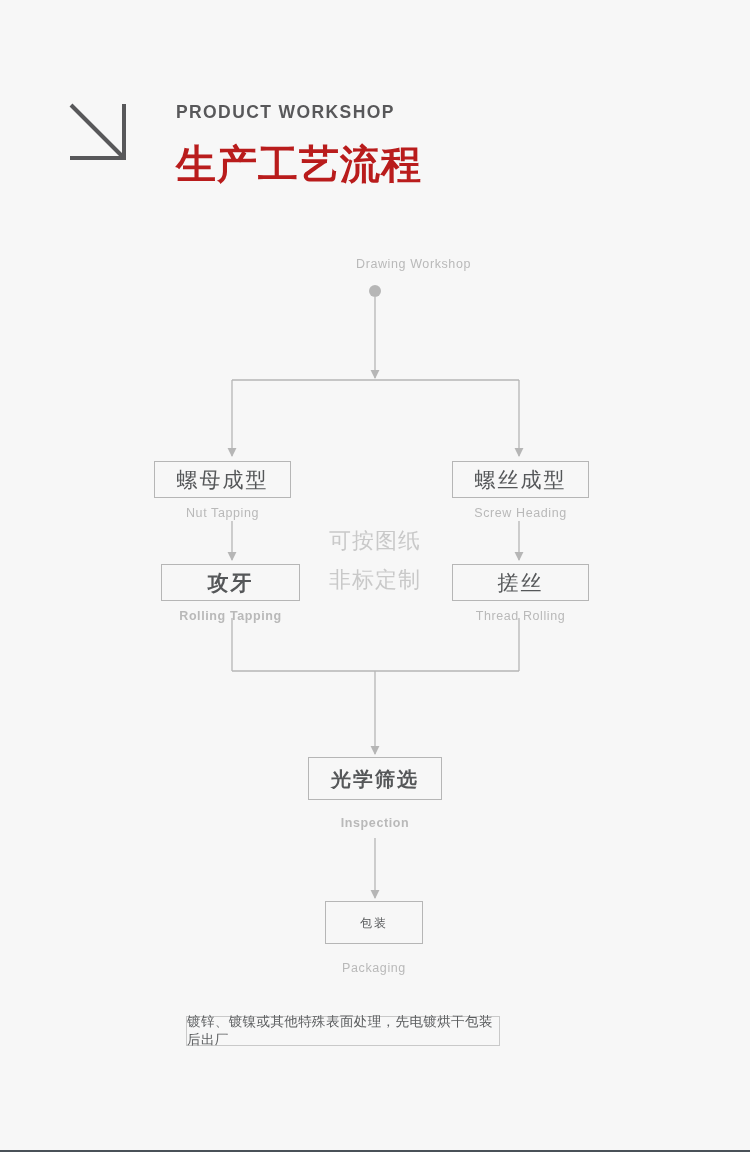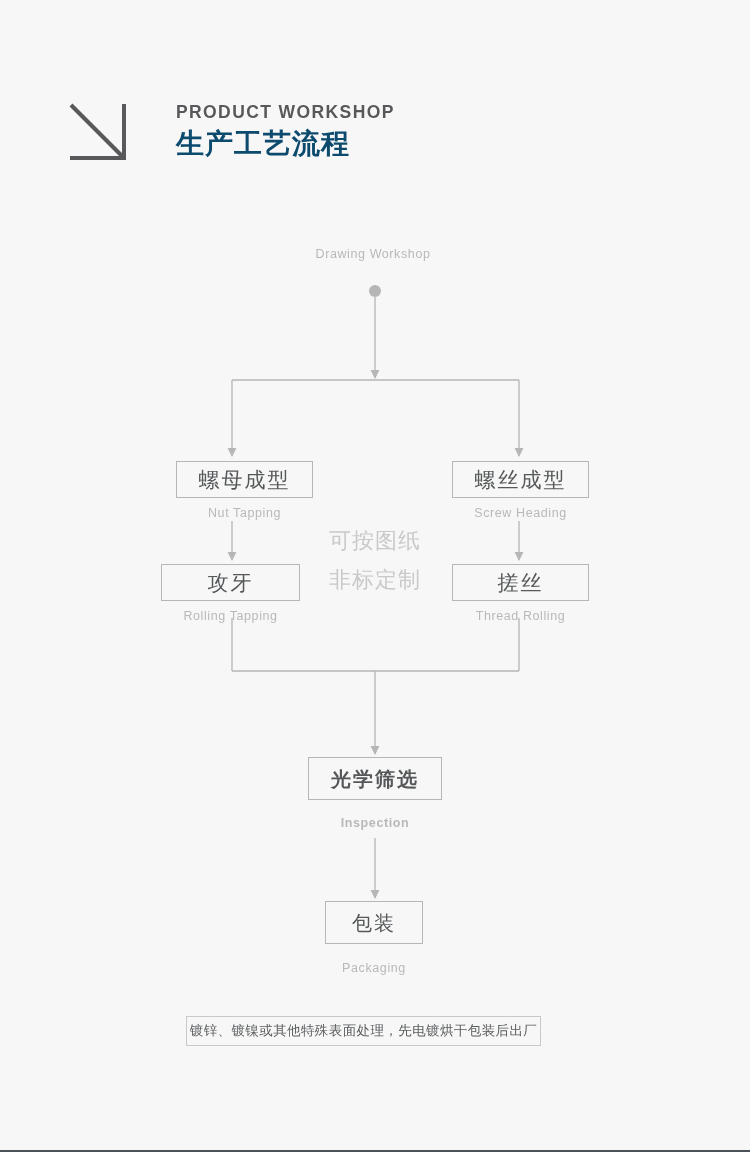--- a/index.html
+++ b/index.html
@@ -48,25 +48,25 @@
   #kicker {
     font-size: 17.5px;
     letter-spacing: 1.4px;
     font-weight: bold;
     color: #58585a;
     line-height: 1;
     margin-top: 6px;
     white-space: nowrap;
   }
   #headline {
-    font-size: 28px;
+    font-size: 40px;
     font-weight: bold;
-    color: #0c4a6e;
+    color: #b91c1c;
     line-height: 1.12;
-    margin-top: 6px;
+    margin-top: 20px;
     letter-spacing: 1px;
     white-space: nowrap;
   }
   #flow-svg {
     position: absolute;
     left: 0;
     top: 0;
   }
 
   .node {
@@ -100,39 +100,40 @@
     top: 232px;
     width: 196px;
   }
   #node-drawing .node-cn {
     font-size: 21px;
     color: #555759;
     letter-spacing: 2px;
     line-height: 1;
   }
   #node-drawing .node-en {
-    margin-top: 16px;
+    margin-top: 26px;
     font-size: 12.5px;
-  }
-
-  #node-nut      { left: 176px; top: 461px; width: 137px; }
+    text-align: right;
+  }
+
+  #node-nut      { left: 154px; top: 461px; width: 137px; }
   #node-screw    { left: 452px; top: 461px; width: 137px; }
-  #node-tapping  { left: 161px; top: 564px; width: 139px; }
+  #node-tapping  { left: 161px; top: 564px; width: 139px; font-weight: bold; }
   #node-rolling  { left: 452px; top: 564px; width: 137px; }
   #node-nut .node-box,
   #node-screw .node-box,
   #node-tapping .node-box,
   #node-rolling .node-box { height: 37px; }
 
   #node-inspection { left: 308px; top: 757px; width: 134px; font-weight: bold; }
   #node-inspection .node-box { height: 43px; font-size: 20px; }
   #node-inspection .node-en { margin-top: 17px; }
 
   #node-packaging { left: 325px; top: 901px; width: 98px; }
-  #node-packaging .node-box { height: 43px; font-size: 20px; }
+  #node-packaging .node-box { height: 43px; font-size: 12px; }
   #node-packaging .node-en { margin-top: 18px; }
 
   
   #center-note {
     position: absolute;
     left: 305px;
     top: 493px;
     width: 140px;
     text-align: center;
     font-size: 22px;
@@ -140,21 +141,21 @@
     line-height: 1.75;
     letter-spacing: 1px;
     margin-top: 29px;
   }
 
   
   #footer-note {
     position: absolute;
     left: 186px;
     top: 1016px;
-    width: 355px;
+    width: 314px;
     height: 30px;
     border: 1px solid #c9c9c9;
     background: #f7f7f7;
     box-sizing: border-box;
     display: flex;
     align-items: center;
     justify-content: center;
     font-size: 13.5px;
     color: #5a5c5e;
     letter-spacing: 0.4px;

